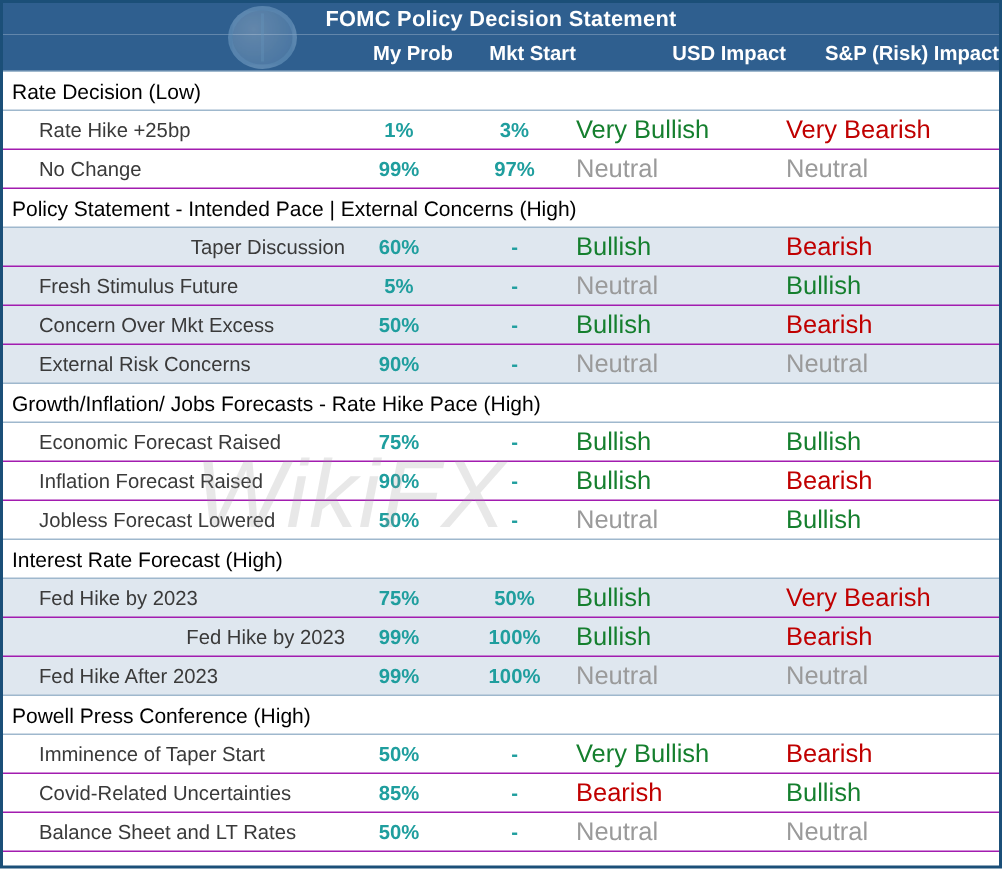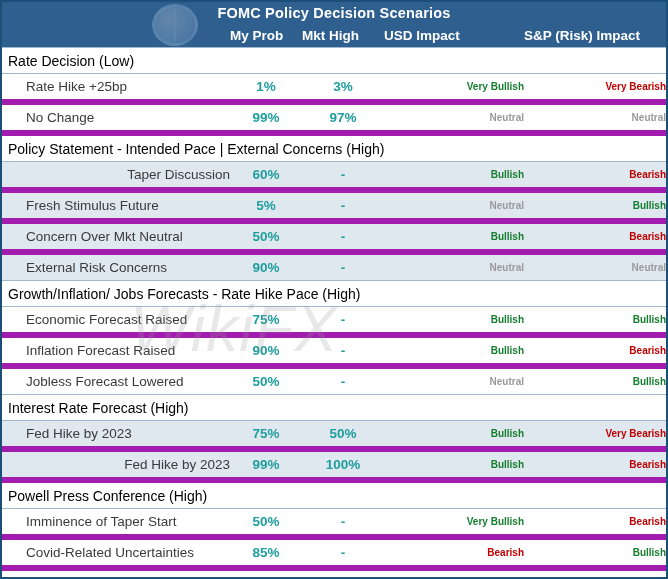--- a/index.html
+++ b/index.html
@@ -82,21 +82,21 @@
     text-align: center;
     height: 21px;
     letter-spacing: 0.2px;
   }
   tr.header-row th {
     background: #2f5f8f;
     color: #ffffff;
     font-weight: bold;
     font-size: 13.5px;
     height: 24px;
-    text-align: left;
+    text-align: right;
     vertical-align: middle;
   }
   tr.header-row th.blank {
     background: #2f5f8f;
   }
   td.section {
     font-weight: normal;
     font-size: 14px;
     color: #000000;
     padding-left: 6px;
@@ -119,59 +119,59 @@
     color: #3a3a3a;
     font-size: 13.5px;
   }
   td.num {
     text-align: center;
     vertical-align: middle;
     font-weight: bold;
     font-size: 13.5px;
   }
   td.impact {
-    text-align: right;
-    vertical-align: middle;
-    font-weight: bold;
-    font-size: 10px;
+    text-align: left;
+    vertical-align: middle;
+    font-weight: normal;
+    font-size: 17px;
   }
   .c-teal { color: #1f9e9e; }
   .c-green { color: #157f2e; }
   .c-red { color: #c00000; }
   .c-gray { color: #9a9a9a; }
   .c-dark { color: #3a3a3a; }
   .lbl-red { color: #c00000; text-align: right; }
   .lbl-gray { color: #8a8a8a; }
-  .row-sep td { border-bottom: 6px solid #a21caf; }
+  .row-sep td { border-bottom: 1px solid #a21caf; }
 </style>
 </head>
 <body>
 
 <div class="table-wrap">
   <div class="watermark">
     <div class="wm-text">WikiFX</div>
   </div>
   <div class="wm-globe"></div>
 
   <table>
     <colgroup>
       <col style="width:228px">
       <col style="width:72px">
       <col style="width:82px">
       <col style="width:140px">
       <col style="width:142px">
     </colgroup>
     <thead>
       <tr class="title-row">
-        <th colspan="5">FOMC Policy Decision Scenarios</th>
+        <th colspan="5">FOMC Policy Decision Statement</th>
       </tr>
       <tr class="header-row">
         <th class="blank"></th>
         <th>My Prob</th>
-        <th>Mkt High</th>
+        <th>Mkt Start</th>
         <th>USD Impact</th>
         <th>S&amp;P (Risk) Impact</th>
       </tr>
     </thead>
     <tbody id="table-body">
         <tr class="section-row">
           <td class="section" colspan="5">Rate Decision (Low)</td>
         </tr>
         <tr class="plain row-sep">
           <td class="label c-dark">Rate Hike +25bp</td>
@@ -198,21 +198,21 @@
           <td class="impact c-red">Bearish</td>
         </tr>
         <tr class="band row-sep">
           <td class="label lbl-gray">Fresh Stimulus Future</td>
           <td class="num c-teal">5%</td>
           <td class="num c-teal">-</td>
           <td class="impact c-gray">Neutral</td>
           <td class="impact c-green">Bullish</td>
         </tr>
         <tr class="band row-sep">
-          <td class="label lbl-gray">Concern Over Mkt Neutral</td>
+          <td class="label lbl-gray">Concern Over Mkt Excess</td>
           <td class="num c-teal">50%</td>
           <td class="num c-teal">-</td>
           <td class="impact c-green">Bullish</td>
           <td class="impact c-red">Bearish</td>
         </tr>
         <tr class="band">
           <td class="label lbl-gray">External Risk Concerns</td>
           <td class="num c-teal">90%</td>
           <td class="num c-teal">-</td>
           <td class="impact c-gray">Neutral</td>
@@ -251,20 +251,27 @@
           <td class="num c-teal">50%</td>
           <td class="impact c-green">Bullish</td>
           <td class="impact c-red">Very Bearish</td>
         </tr>
         <tr class="band row-sep">
           <td class="label lbl-red">Fed Hike by 2023</td>
           <td class="num c-teal">99%</td>
           <td class="num c-teal">100%</td>
           <td class="impact c-green">Bullish</td>
           <td class="impact c-red">Bearish</td>
+        </tr>
+        <tr class="band">
+          <td class="label lbl-gray">Fed Hike After 2023</td>
+          <td class="num c-teal">99%</td>
+          <td class="num c-teal">100%</td>
+          <td class="impact c-gray">Neutral</td>
+          <td class="impact c-gray">Neutral</td>
         </tr>
         <tr class="section-row">
           <td class="section" colspan="5">Powell Press Conference (High)</td>
         </tr>
         <tr class="plain row-sep">
           <td class="label lbl-gray">Imminence of Taper Start</td>
           <td class="num c-teal">50%</td>
           <td class="num c-teal">-</td>
           <td class="impact c-green">Very Bullish</td>
           <td class="impact c-red">Bearish</td>

